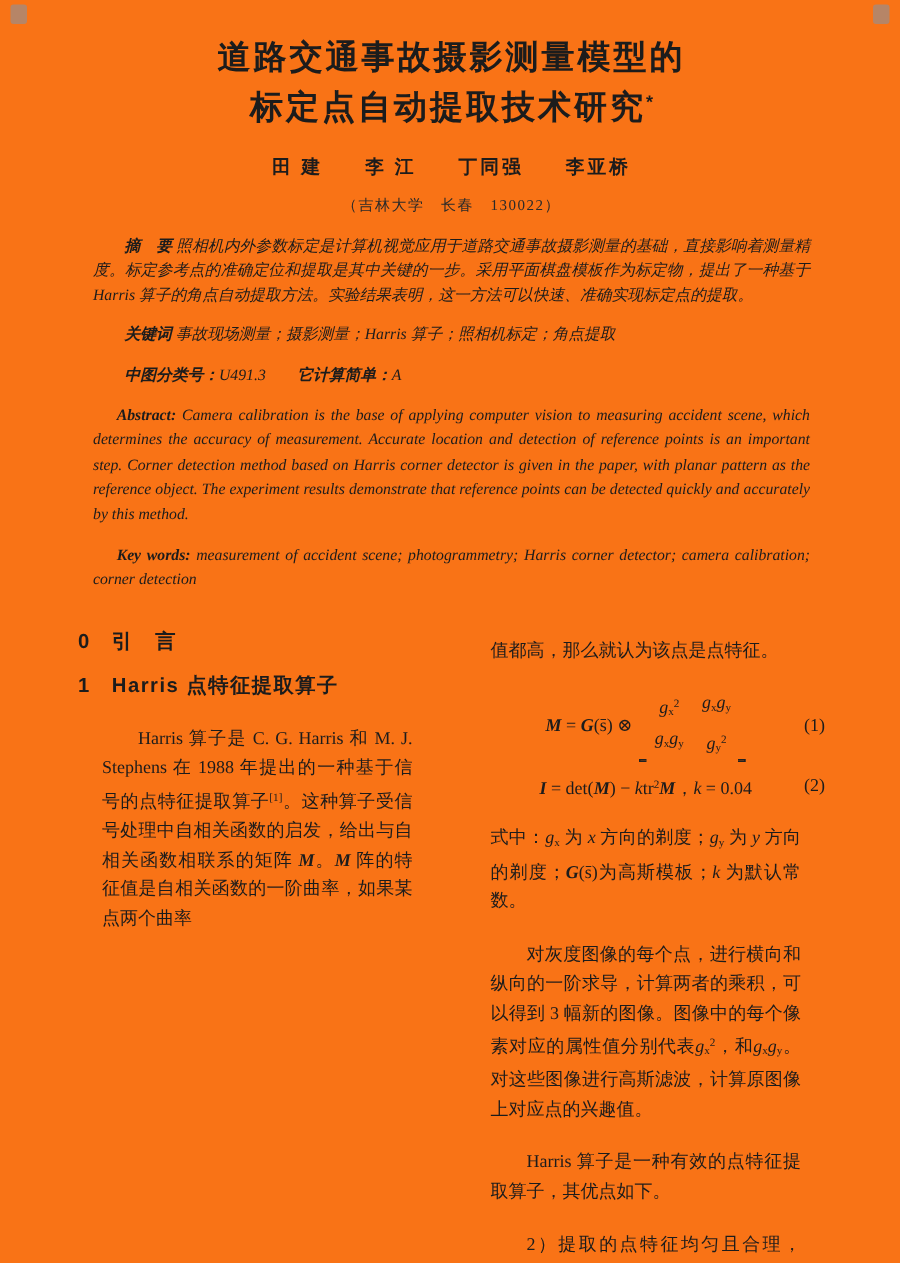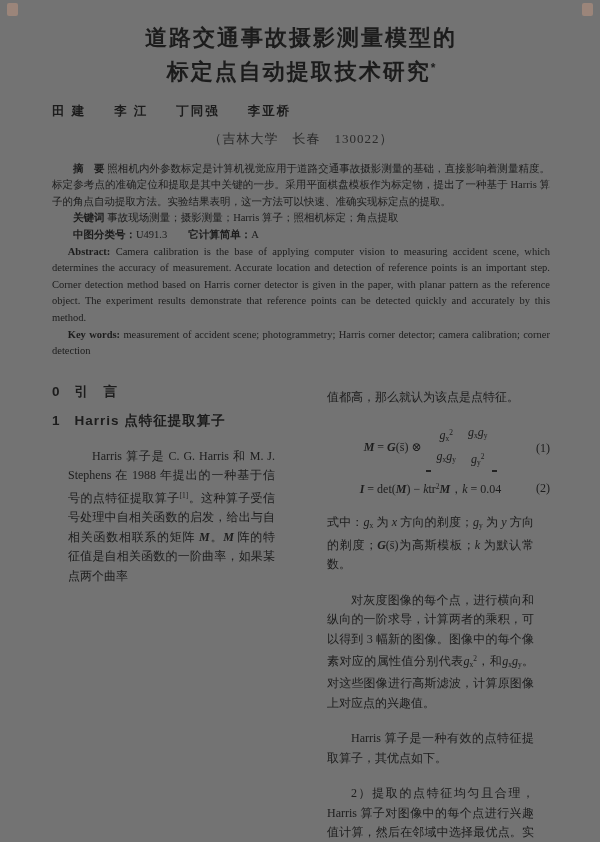--- a/index.html
+++ b/index.html
@@ -1,44 +1,44 @@
 <!DOCTYPE html>
 <html><head>
 <meta charset="utf-8">
 <style>
   * { box-sizing: border-box; margin: 0; padding: 0; }
   html,body { width:600px; }
   body { background:#d9d9d9; font-family:"Liberation Serif","DejaVu Serif",serif; }
   .page {
     position:relative; width:600px; height:842px; overflow:hidden;
-    background:#737373; color:#1c1c1c;
+    background:#f97316; color:#1c1c1c;
   }
   .inner { padding:22px 50px 0 52px; }
 
   .corner-mark {
     position:absolute; top:3px; width:11px; height:13px;
     background:#a5897c; border-radius:2px; opacity:.8;
   }
   .corner-mark.left { left:7px; }
   .corner-mark.right { right:7px; }
 
   .title {
     text-align:center; font-family:"Liberation Sans","DejaVu Sans",sans-serif;
     font-weight:700; font-size:22px; line-height:31px; letter-spacing:2px;
   }
   .title sup { font-size:12px; letter-spacing:0; }
 
   .authors {
-    display:flex; gap:28px; margin-top:16px;
+    display:flex; justify-content:center; gap:28px; margin-top:16px;
     font-size:12.5px; letter-spacing:2px; font-weight:700;
   }
-  .affil { text-align:center; margin-top:10px; font-size:13px; letter-spacing:1px; color:#2a2a2a; }
+  .affil { text-align:center; margin-top:10px; font-size:10px; letter-spacing:1px; color:#2a2a2a; }
 
   .front { margin-top:13px; font-size:10.5px; line-height:16.6px; text-align:justify; }
-  .front p { margin:0; }
+  .front p { margin:10px;font-style:italic; }
   .ind2 { text-indent:2em; }
   .ind15 { text-indent:1.5em; }
   .blab { font-weight:700; }
   .gap2 { display:inline-block; width:2em; }
 
   .columns { display:flex; gap:20px; margin-top:12px; }
   .col { width:239px; font-size:12px; line-height:19.5px; text-align:justify; }
   .col p { text-indent:2em; margin:16px; }
   .col p.noindent { text-indent:0; }
 

